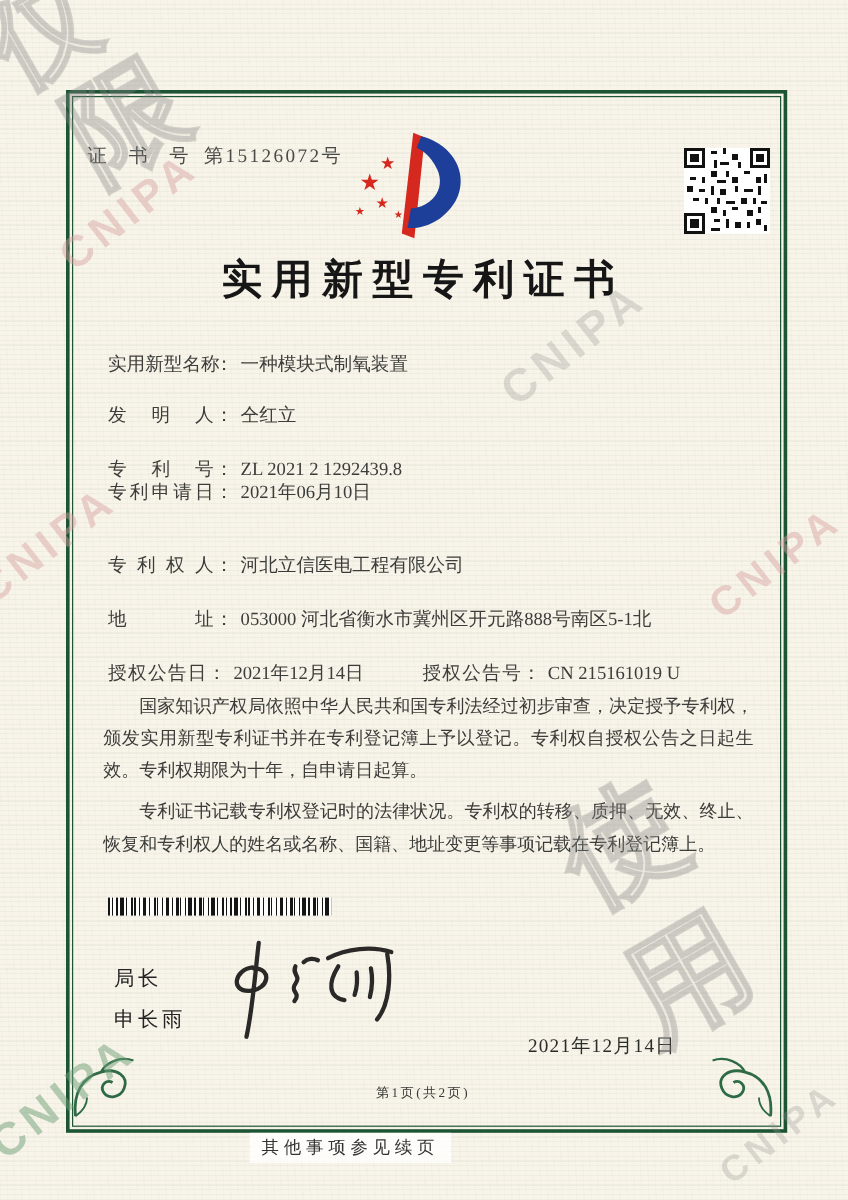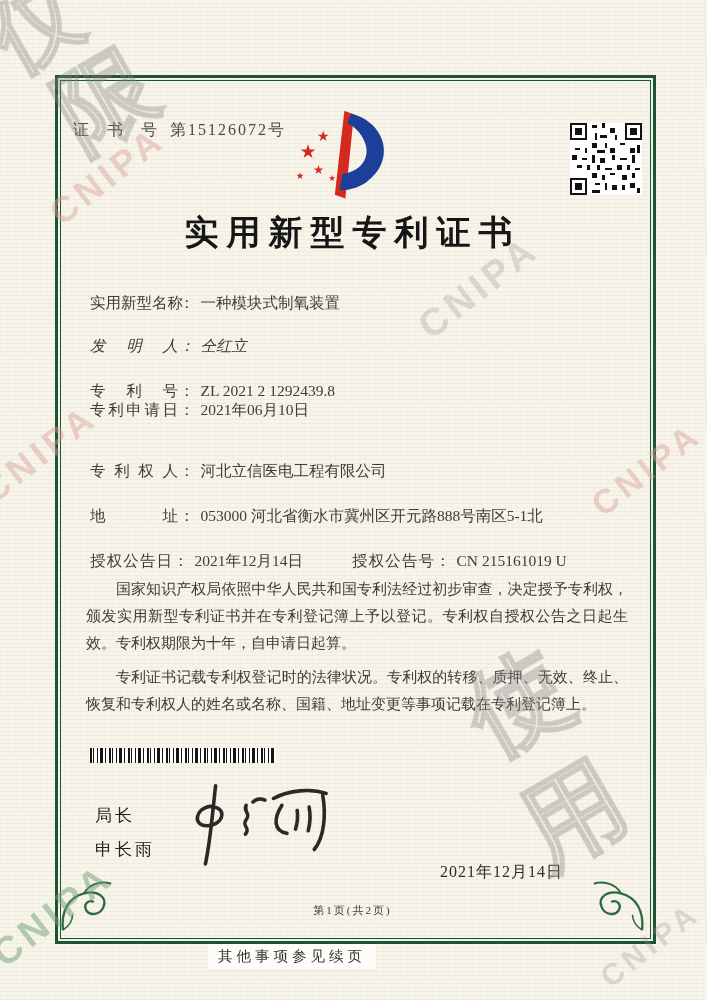--- a/index.html
+++ b/index.html
@@ -141,21 +141,21 @@
       <rect x="27" y="26" width="1" height="2" fill="#111"></rect>
         <rect x="9" y="27" width="3" height="1" fill="#111"></rect>
     </svg>
   </div>
 
   <div class="title">实用新型专利证书</div>
 
   <div class="field" style="top:293px;">
     <span class="lbl">实用新型名称</span><span class="colon">：</span><span>一种模块式制氧装置</span>
   </div>
-  <div class="field" style="top:336px;font-style:italic;">
+  <div class="field" style="top:336px;">
     <span class="lbl">发明人</span><span class="colon">：</span><span>仝红立</span>
   </div>
   <div class="field" style="top:381px;">
     <span class="lbl">专利号</span><span class="colon">：</span><span>ZL 2021 2 1292439.8</span>
   </div>
   <div class="field" style="top:400px;">
     <span class="lbl">专利申请日</span><span class="colon">：</span><span>2021年06月10日</span>
   </div>
   <div class="field" style="top:461px;">
     <span class="lbl">专利权人</span><span class="colon">：</span><span>河北立信医电工程有限公司</span>

